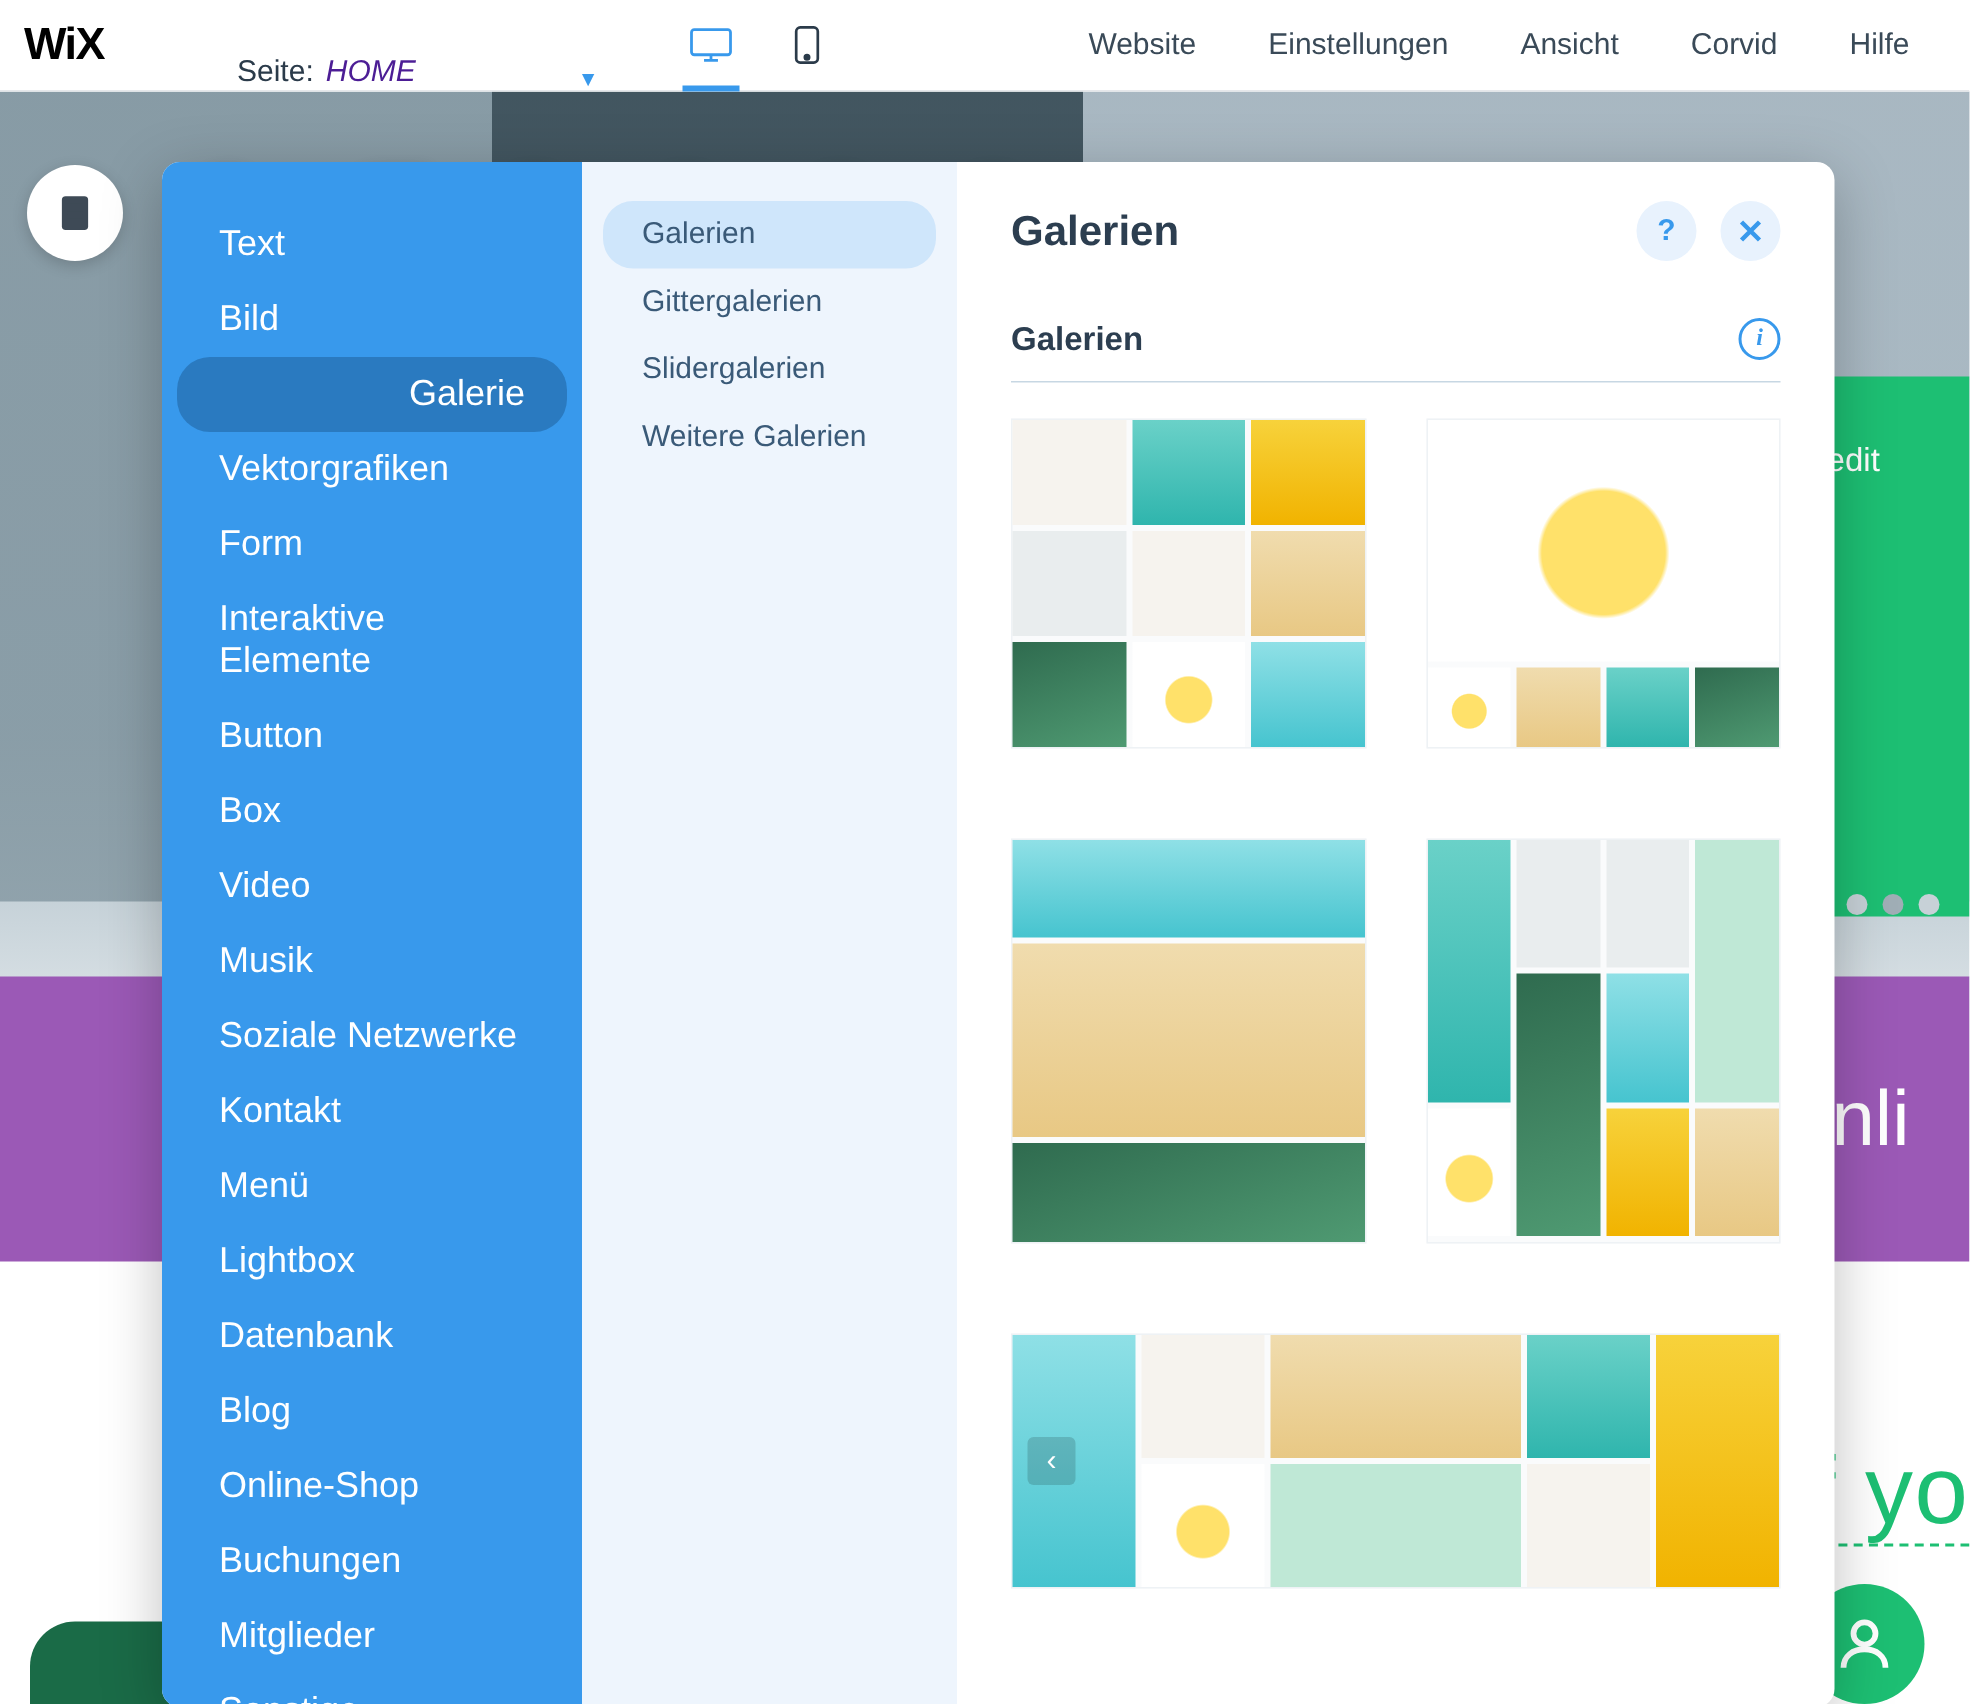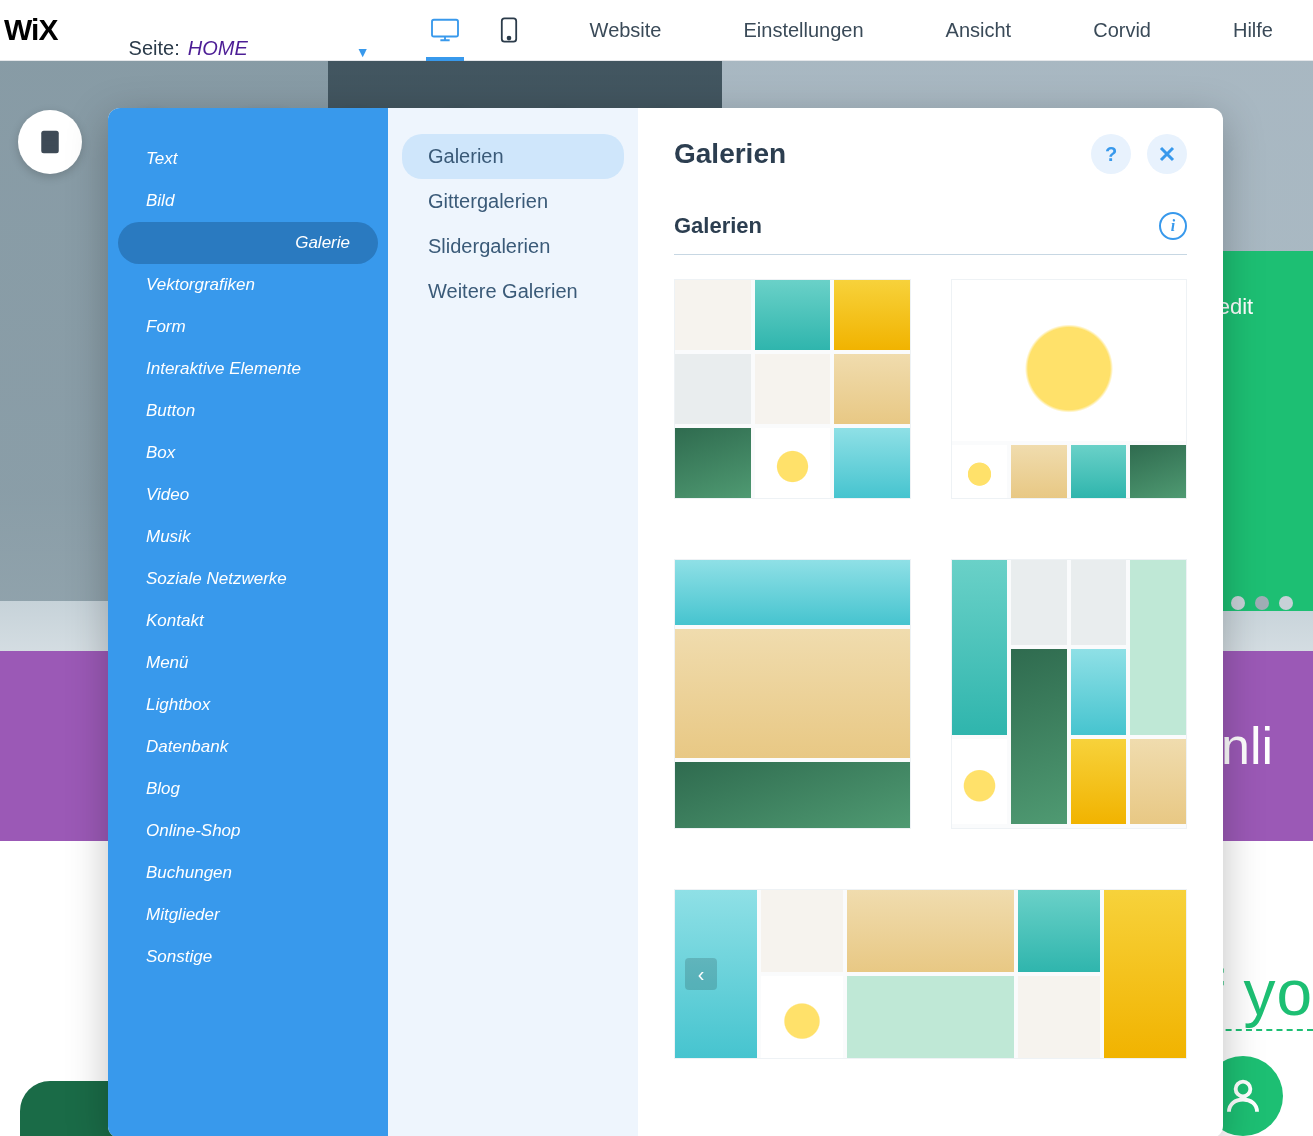--- a/index.html
+++ b/index.html
@@ -56,38 +56,38 @@
   .topbar {
     position: relative;
     height: 61px;
     display: flex;
     align-items: center;
     background: #fff;
     border-bottom: 1px solid #e5e7ea;
     z-index: 50;
   }
   .logo {
-    width: 130px; padding-left: 4px;
+    width: 130px; padding-left: 16px;
     font-weight: 900; font-size: 30px; letter-spacing: -1px;
     font-family: Arial, sans-serif;
   }
   .page-sel {
     display:flex; align-items:flex-end; gap:8px; font-size:20px;
     padding: 0 28px; height:100%;
   }
   .page-sel .label{color:#2b3b4a;}
   .page-sel .value{color:#4c1d95;font-style:italic;}
   .page-sel .chev{color:#3899ec; margin-left:100px; font-size:14px;}
   .device-toggle{display:flex;align-items:center;gap:30px;padding:0 30px;height:100%;}
   .device-toggle .dev{width:34px;height:40px;display:flex;align-items:center;justify-content:center;position:relative;}
   .device-toggle .desktop svg{width:30px;height:26px;stroke:#3899ec;fill:none;stroke-width:2;}
   .device-toggle .desktop::after{content:"";position:absolute;bottom:-11px;left:-2px;right:-2px;height:4px;background:#3899ec;}
   .device-toggle .mobile svg{width:18px;height:28px;stroke:#2b3b4a;fill:none;stroke-width:2;}
   .menu{margin-left:auto;display:flex;gap:48px;padding-right:40px;font-size:20px;color:#3a4a58;}
-  .menu span{cursor:pointer;margin-left:34px;}
+  .menu span{cursor:pointer;}
 
   
   .tool-rail{
     position:absolute; top:110px; left:18px; z-index:40;
     display:flex; gap:38px;
   }
   .tool-btn{
     width:64px;height:64px;border-radius:50%;background:#fff;
     box-shadow:0 3px 10px rgba(0,0,0,.18);
     display:flex;align-items:center;justify-content:center;cursor:pointer;
@@ -110,22 +110,22 @@
     width:1115px; height:1030px;
     background:#fff; border-radius:12px;
     box-shadow:0 10px 40px rgba(0,0,0,.25);
     display:flex; overflow:hidden;
   }
   .cat-col{
     width:280px; background:#3899ec; color:#fff;
     padding:30px 0; overflow:auto;
   }
   .cat-item{
-    padding:11px 28px; font-size:17px; cursor:pointer;
-    border-radius:22px; margin:0 10px;font-style:italic;
+    padding:11px 28px; font-size:24px; cursor:pointer;
+    border-radius:22px; margin:0 10px;
   }
   .cat-item.active{background:#2a7ac0;text-align:right;}
   .sub-col{
     width:250px; background:#eef5fd;
     padding:26px 0;
   }
   .sub-item{
     padding:11px 26px; font-size:20px; color:#3a5a78; cursor:pointer;
     border-radius:20px; margin:0 14px;
   }

